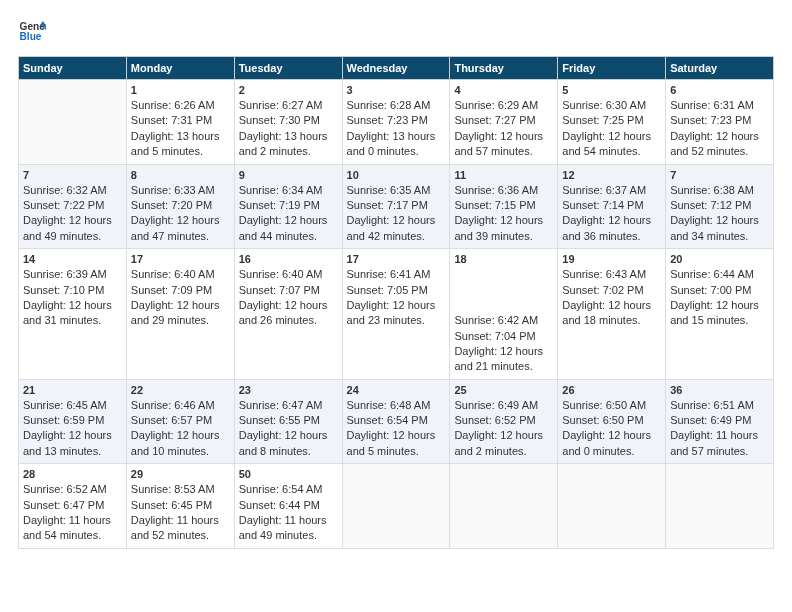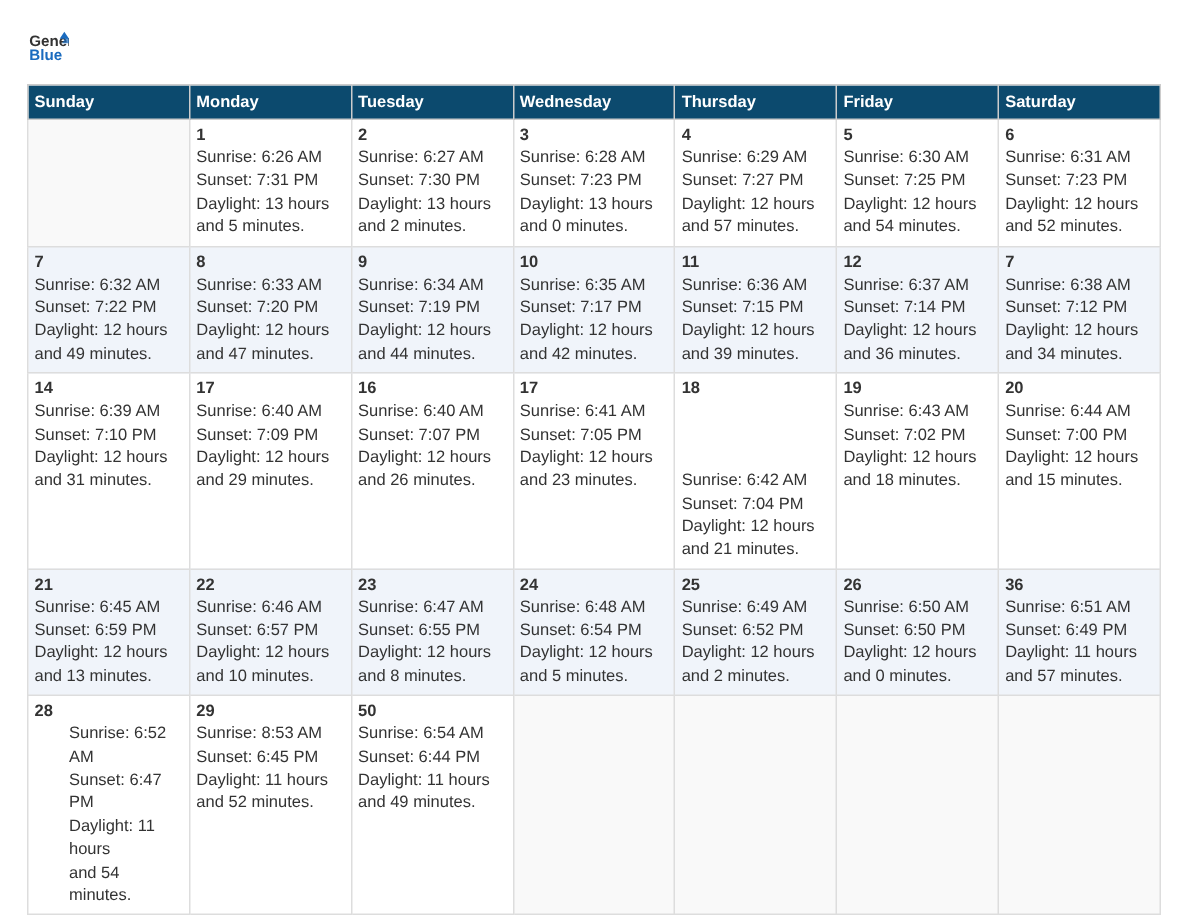--- a/index.html
+++ b/index.html
@@ -313,21 +313,21 @@
             <span class="day-number">36</span>
             <div class="day-info" style="white-space: pre-line;">Sunrise: 6:51 AM
 Sunset: 6:49 PM
 Daylight: 11 hours
 and 57 minutes.</div>
           </td>
         </tr>
         <tr>
           <td>
             <span class="day-number">28</span>
-            <div class="day-info" style="white-space: pre-line; margin-left: 23px;">Sunrise: 6:52 AM
+            <div class="day-info" style="white-space: pre-line;">Sunrise: 6:52 AM
 Sunset: 6:47 PM
 Daylight: 11 hours
 and 54 minutes.</div>
           </td>
           <td>
             <span class="day-number">29</span>
             <div class="day-info" style="white-space: pre-line;">Sunrise: 8:53 AM
 Sunset: 6:45 PM
 Daylight: 11 hours
 and 52 minutes.</div>

